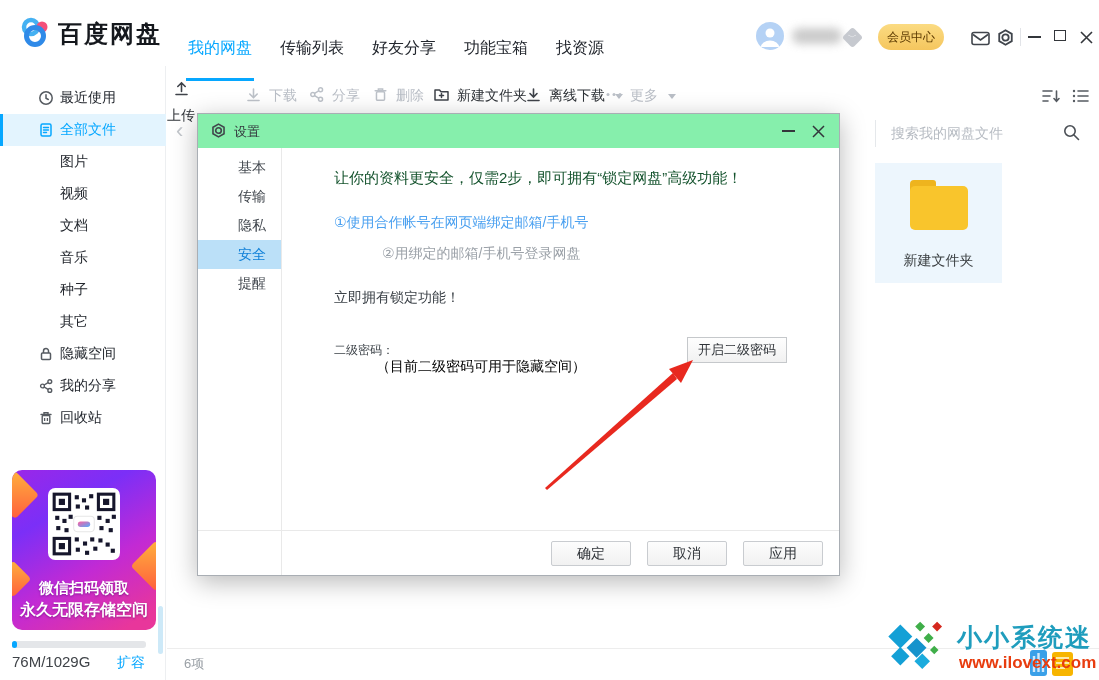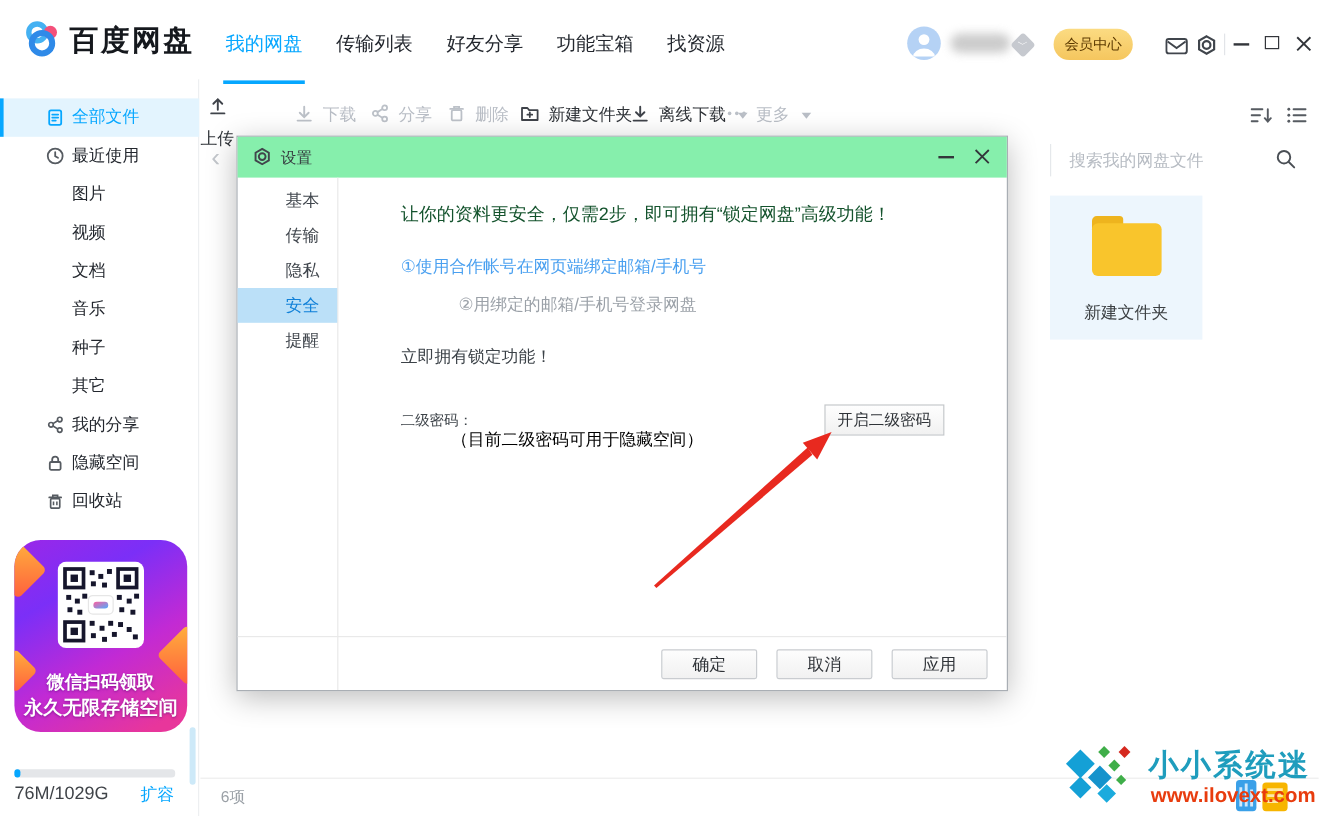--- a/index.html
+++ b/index.html
@@ -7,21 +7,21 @@
   body {
     position:relative; overflow:hidden; background:#fff;
     font-family:"Liberation Sans","DejaVu Sans",sans-serif;
     color:#2f3338; -webkit-font-smoothing:antialiased;
   }
 
   
   .header { position:absolute; left:0; top:0; width:1099px; height:66px; background:#fff; z-index:6; }
   .logo-icon { position:absolute; left:18px; top:15px; }
   .logo-text { position:absolute; left:58px; top:18px; font-size:24px; font-weight:bold; color:#15181d; letter-spacing:2px; }
-  .tabs { position:absolute; left:188px; top:4px; height:66px; display:flex; align-items:center; gap:28px;text-align:center; }
+  .tabs { position:absolute; left:188px; top:15px; height:66px; display:flex; align-items:center; gap:28px;text-align:center; }
   .tab { position:relative; height:66px; display:flex; align-items:center; font-size:16px; color:#23272e; cursor:pointer; }
   .tab.active { color:#06a7ff; }
   .tab.active::after { content:""; position:absolute; left:-2px; right:-2px; bottom:0; height:3px; background:#06a7ff; }
   .avatar { position:absolute; left:756px; top:22px; width:28px; height:28px; border-radius:50%; background:#b5d2f5; overflow:hidden; }
   .name-blur { position:absolute; left:792px; top:28px; width:50px; height:16px; border-radius:8px;
     background:#bfbfbf; filter:blur(4px); opacity:.8; }
   .vip-badge { position:absolute; left:845px; top:30px; width:15px; height:15px; background:#c6c9cf; transform:rotate(45deg); border-radius:3px; }
   .vip-badge span { position:absolute; left:3px; top:1px; transform:rotate(-45deg); color:#fff; font-size:9px; }
   .vip-btn { position:absolute; left:878px; top:24px; width:66px; height:26px; border-radius:13px;
     background:linear-gradient(180deg,#fbdb82,#f5c65e); color:#5c3a00; font-size:12px;
@@ -32,21 +32,21 @@
   .win-max { position:absolute; left:1054px; top:30px; width:12px; height:11px; border:1.5px solid #33363b; cursor:pointer; }
 
   
   .sidebar { position:absolute; left:0; top:66px; width:166px; height:614px; background:#fff; border-right:1px solid #edeff1; z-index:4; }
   .side-nav { position:absolute; left:0; top:16px; width:166px; }
   .side-item { position:relative; height:32px; display:flex; align-items:center; font-size:14px; color:#23272e; cursor:pointer; }
   .side-item .sicon { position:absolute; left:38px; top:8px; width:16px; height:16px; }
   .side-item .slabel { position:absolute; left:60px; }
   .side-item.active { background:#e3f4fe; color:#06a7ff; }
   .side-item.active::before { content:""; position:absolute; left:0; top:0; bottom:0; width:3px; background:#06a7ff; }
-  .promo { position:absolute; left:12px; top:384px; width:144px; height:160px; border-radius:22px; overflow:hidden; cursor:pointer;
+  .promo { position:absolute; left:12px; top:404px; width:144px; height:160px; border-radius:10px; overflow:hidden; cursor:pointer;
     background:linear-gradient(150deg,#9b27e8 0%,#7b2ff7 28%,#c22ad4 60%,#e8369b 92%); }
   .promo .dia { position:absolute; transform:rotate(45deg); background:linear-gradient(135deg,#ffb03d,#ff5f3d); border-radius:4px; }
   .promo .qr { position:absolute; left:36px; top:18px; }
   .promo-t1 { position:absolute; left:0; width:144px; top:109px; text-align:center; color:#fff; font-size:15px; font-weight:bold; text-shadow:0 1px 2px rgba(90,10,120,.6); }
   .promo-t2 { position:absolute; left:0; width:144px; top:130px; text-align:center; color:#fff; font-size:16px; font-weight:bold; text-shadow:0 1px 2px rgba(90,10,120,.6); }
   .quota-bar { position:absolute; left:12px; top:575px; width:134px; height:7px; border-radius:3px; background:#e4e6e9; cursor:pointer; }
   .quota-fill { height:7px; border-radius:3px; background:#06a7ff; }
   .quota-text { position:absolute; left:12px; top:587px; font-size:15px; color:#3f4348; }
   .expand-link { position:absolute; right:20px; top:588px; font-size:14px; color:#06a7ff; cursor:pointer; }
   .side-scroll { position:absolute; left:158px; top:540px; width:5px; height:48px; border-radius:2.5px; background:#cde9f8; }
@@ -153,75 +153,75 @@
   <div class="win-max"></div>
   <span class="hicon" style="left:1080px; top:30px;">
     <svg width="13" height="13" viewBox="0 0 13 13">
       <path d="M1 1 L12 12 M12 1 L1 12" stroke="#33363b" stroke-width="1.6"></path>
     </svg>
   </span>
 </div>
 
 <div class="sidebar">
   <div class="side-nav">
+    <div class="side-item">
+      <span class="sicon">
+        <svg width="16" height="16" viewBox="0 0 16 16">
+            <circle cx="8" cy="8" r="6.2" fill="none" stroke="#565b61" stroke-width="1.5"></circle>
+            <path d="M8 4.8 V8.2 L10.3 9.5" fill="none" stroke="#565b61" stroke-width="1.5" stroke-linecap="round"></path>
+          </svg>
+      </span>
+      <span class="slabel">最近使用</span>
+    </div>
     <div class="side-item active">
       <span class="sicon">
         <svg width="16" height="16" viewBox="0 0 16 16">
             <rect x="3" y="2" width="10" height="12" rx="1.5" fill="none" stroke="#06a7ff" stroke-width="1.5"></rect>
             <path d="M5.5 5.5 h5 M5.5 8 h5 M5.5 10.5 h3" stroke="#06a7ff" stroke-width="1.4" stroke-linecap="round"></path>
           </svg>
       </span>
       <span class="slabel">全部文件</span>
     </div>
     <div class="side-item">
+        <span class="slabel">图片</span>
+      </div>
+    <div class="side-item">
+        <span class="slabel">视频</span>
+      </div>
+    <div class="side-item">
+        <span class="slabel">文档</span>
+      </div>
+    <div class="side-item">
+        <span class="slabel">音乐</span>
+      </div>
+    <div class="side-item">
+        <span class="slabel">种子</span>
+      </div>
+    <div class="side-item">
+        <span class="slabel">其它</span>
+      </div>
+    <div class="side-item">
       <span class="sicon">
         <svg width="16" height="16" viewBox="0 0 16 16">
-            <circle cx="8" cy="8" r="6.2" fill="none" stroke="#565b61" stroke-width="1.5"></circle>
-            <path d="M8 4.8 V8.2 L10.3 9.5" fill="none" stroke="#565b61" stroke-width="1.5" stroke-linecap="round"></path>
+            <rect x="3.5" y="7" width="9" height="6.5" rx="1" fill="none" stroke="#565b61" stroke-width="1.5"></rect>
+            <path d="M5.5 7 V5 a2.5 2.5 0 0 1 5 0 V7" fill="none" stroke="#565b61" stroke-width="1.5"></path>
           </svg>
       </span>
-      <span class="slabel">最近使用</span>
-    </div>
-    <div class="side-item">
-        <span class="slabel">图片</span>
-      </div>
-    <div class="side-item">
-        <span class="slabel">视频</span>
-      </div>
-    <div class="side-item">
-        <span class="slabel">文档</span>
-      </div>
-    <div class="side-item">
-        <span class="slabel">音乐</span>
-      </div>
-    <div class="side-item">
-        <span class="slabel">种子</span>
-      </div>
-    <div class="side-item">
-        <span class="slabel">其它</span>
-      </div>
+      <span class="slabel">隐藏空间</span>
+    </div>
     <div class="side-item">
       <span class="sicon">
         <svg width="16" height="16" viewBox="0 0 16 16">
             <circle cx="4.5" cy="8" r="1.9" fill="none" stroke="#565b61" stroke-width="1.4"></circle>
             <circle cx="11.8" cy="3.6" r="1.9" fill="none" stroke="#565b61" stroke-width="1.4"></circle>
             <circle cx="11.8" cy="12.4" r="1.9" fill="none" stroke="#565b61" stroke-width="1.4"></circle>
             <path d="M6.2 7 L10 4.6 M6.2 9 L10 11.4" stroke="#565b61" stroke-width="1.4"></path>
           </svg>
       </span>
       <span class="slabel">我的分享</span>
-    </div>
-    <div class="side-item">
-      <span class="sicon">
-        <svg width="16" height="16" viewBox="0 0 16 16">
-            <rect x="3.5" y="7" width="9" height="6.5" rx="1" fill="none" stroke="#565b61" stroke-width="1.5"></rect>
-            <path d="M5.5 7 V5 a2.5 2.5 0 0 1 5 0 V7" fill="none" stroke="#565b61" stroke-width="1.5"></path>
-          </svg>
-      </span>
-      <span class="slabel">隐藏空间</span>
     </div>
     <div class="side-item">
       <span class="sicon">
         <svg width="16" height="16" viewBox="0 0 16 16">
             <path d="M3 4.5 H13" stroke="#565b61" stroke-width="1.4" stroke-linecap="round"></path>
             <path d="M6 4.3 V2.8 h4 v1.5" fill="none" stroke="#565b61" stroke-width="1.4"></path>
             <rect x="4.2" y="5.5" width="7.6" height="8" rx="1" fill="none" stroke="#565b61" stroke-width="1.4"></rect>
             <path d="M6.6 8 v3 M9.4 8 v3" stroke="#565b61" stroke-width="1.3"></path>
           </svg>
       </span>

